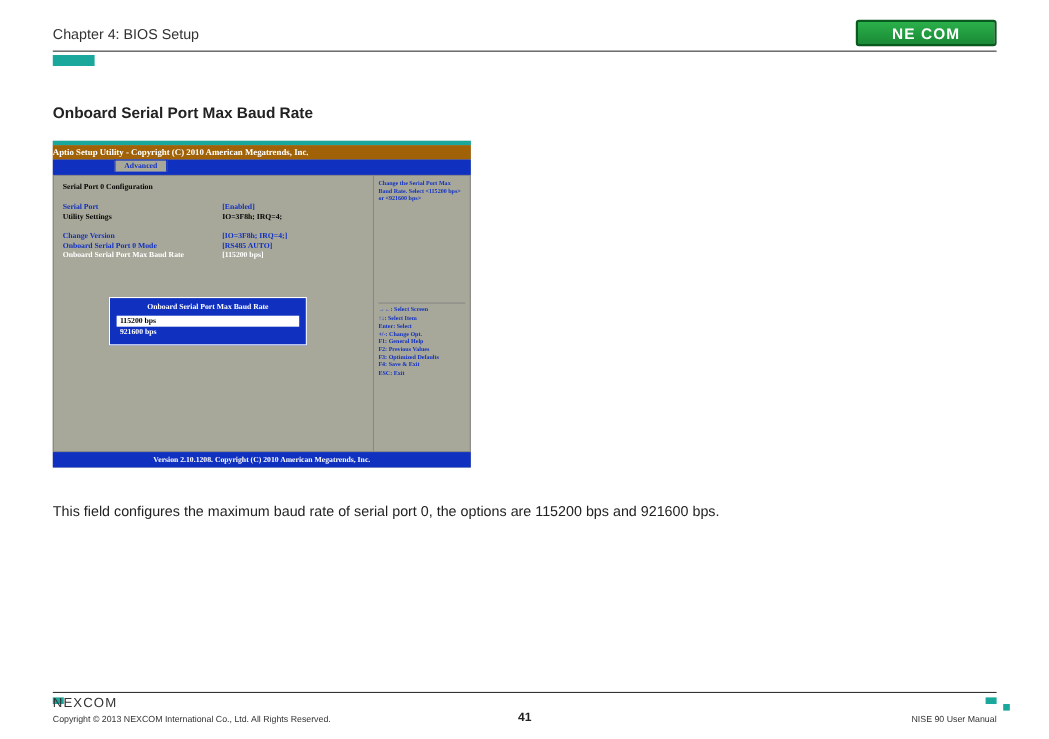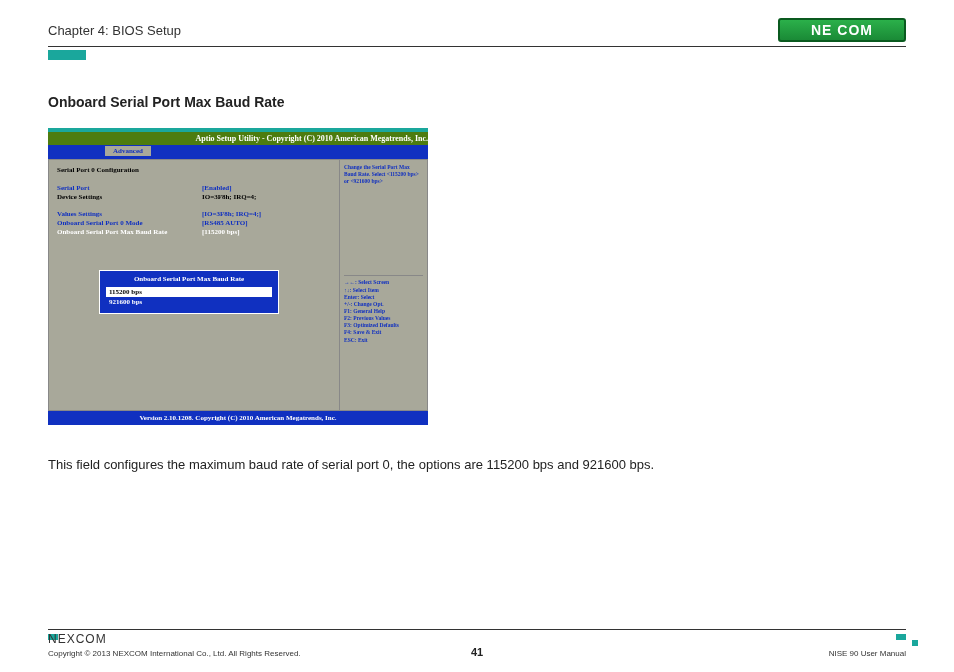--- a/index.html
+++ b/index.html
@@ -41,24 +41,24 @@
   
   .bios {
     position: absolute;
     top: 128px; left: 48px;
     width: 380px;
     border-top: 4px solid #1aa79c;
     background: #a8a89a;
     font-family: "Times New Roman", serif;
   }
   .bios-titlebar {
-    background: #4d7c0f;
+    background: #a16207;
     color: #fff;
     font-size: 8px;
-    text-align: right;
+    text-align: left;
     padding: 2px 0;
     font-weight: bold;
   }
   .bios-tabrow {
     background: #1030c0;
     height: 14px;
     position: relative;
   }
   .bios-tab {
     position: absolute;
@@ -173,28 +173,28 @@
   </div>
   <div class="bios-body">
     <div class="bios-left">
       <div class="cfg-head">Serial Port 0 Configuration</div>
       <div id="rows1">
           <div class="row">
             <div class="lbl blue">Serial Port</div>
             <div class="val blue">[Enabled]</div>
           </div>
           <div class="row">
-            <div class="lbl black">Device Settings</div>
+            <div class="lbl black">Utility Settings</div>
             <div class="val black">IO=3F8h; IRQ=4;</div>
           </div>
         </div>
       <div style="height:8px"></div>
       <div id="rows2">
           <div class="row">
-            <div class="lbl blue">Values Settings</div>
+            <div class="lbl blue">Change Version</div>
             <div class="val blue">[IO=3F8h; IRQ=4;]</div>
           </div>
           <div class="row">
             <div class="lbl blue">Onboard Serial Port 0 Mode</div>
             <div class="val blue">[RS485 AUTO]</div>
           </div>
           <div class="row">
             <div class="lbl white">Onboard Serial Port Max Baud Rate</div>
             <div class="val white">[115200 bps]</div>
           </div>

